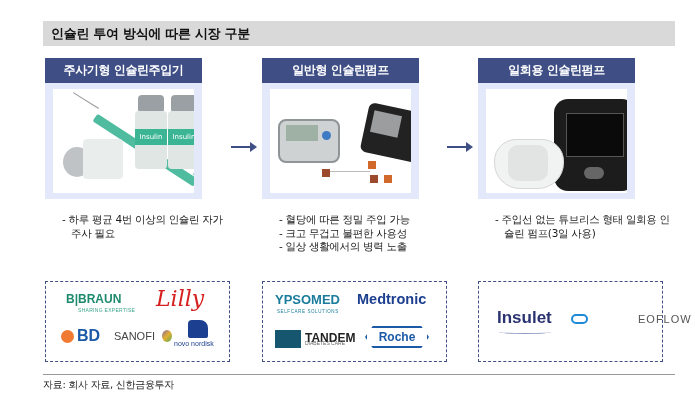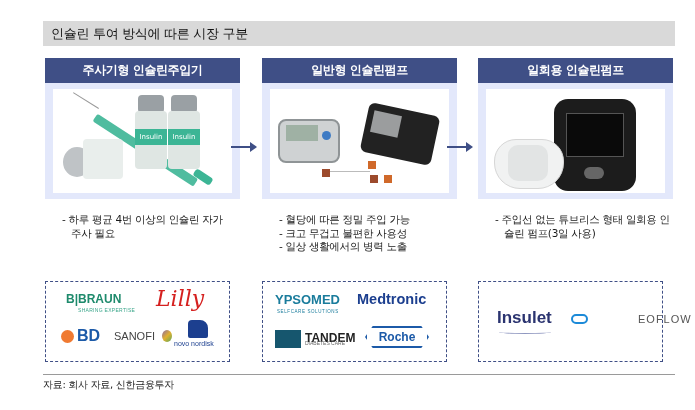--- a/index.html
+++ b/index.html
@@ -1,22 +1,22 @@
 <!DOCTYPE html>
 <html><head>
 <meta charset="utf-8">
 <style>
   * { box-sizing: border-box; margin: 0; padding: 0; }
   html, body { width: 695px; height: 410px; background: #ffffff; overflow: hidden; }
   body { position: relative; font-family: "DejaVu Sans", "Liberation Sans", sans-serif; color: #1a1a1a; }
 
   .title-bar { position: absolute; left: 43px; top: 21px; width: 632px; height: 25px; background: #d9d9d9; }
-  .title-bar span { position: absolute; left: 8px; top: 4px; font-size: 13px; font-weight: normal; color: #111; letter-spacing: -0.3px; }
+  .title-bar span { position: absolute; left: 8px; top: 4px; font-size: 13px; font-weight: bold; color: #111; letter-spacing: -0.3px; }
 
-  .panel { position: absolute; top: 58px; width: 195px; }
+  .panel { position: absolute; top: 58px; width: 157px; }
   .panel-header { height: 25px; background: #3f4f86; color: #ffffff; font-size: 12px; text-align: center; line-height: 25px; font-weight: bold; letter-spacing: -0.4px; }
   .panel-frame { height: 116px; background: #e3e8fb; padding: 6px 8px 6px 8px; }
   .panel-image { width: 100%; height: 104px; background: #ffffff; position: relative; overflow: hidden; }
 
   .arrow { position: absolute; top: 142px; height: 10px; width: 26px; }
   .arrow .line { position: absolute; left: 0; top: 4px; width: 20px; height: 1.5px; background: #3f4f86; }
   .arrow .head { position: absolute; right: 0; top: 0; width: 0; height: 0; border-top: 5px solid transparent; border-bottom: 5px solid transparent; border-left: 7px solid #3f4f86; }
 
   .bullets { position: absolute; top: 213px; font-size: 10.5px; line-height: 13.5px; color: #1a1a1a; letter-spacing: -0.3px; }
   .bullets .item { padding-left: 9px; text-indent: -9px; }

